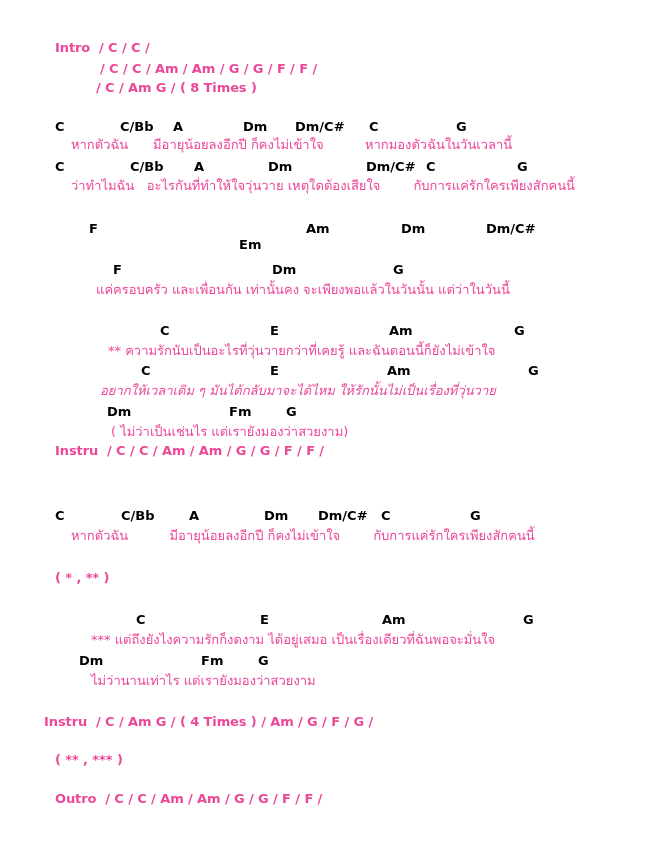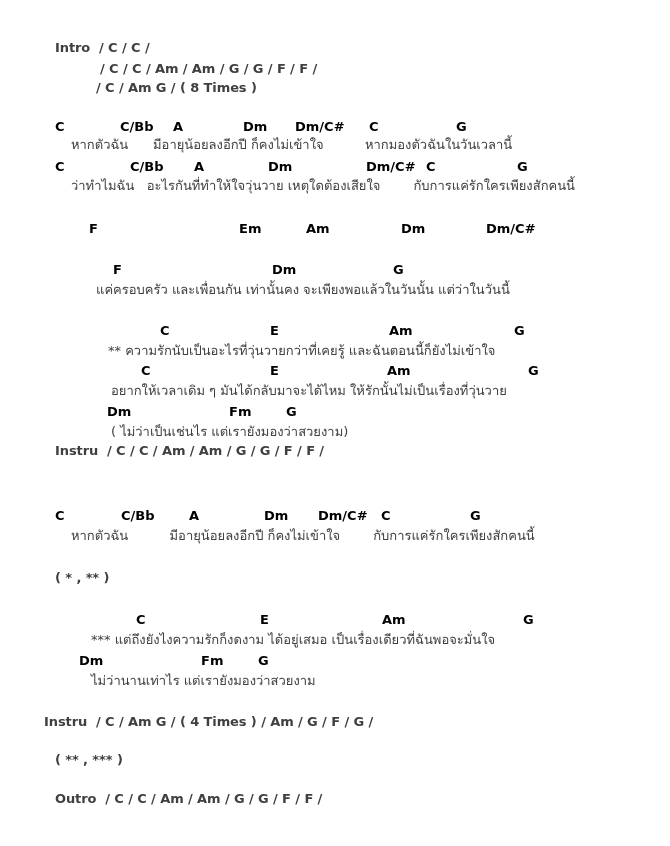--- a/index.html
+++ b/index.html
@@ -1,21 +1,21 @@
 <!DOCTYPE html>
 <html><head>
   <meta charset="utf-8">
   <style>
     html, body { margin: 0; padding: 0; background: #ffffff; }
     body { width: 670px; height: 846px; position: relative; overflow: hidden; }
     .page { position: absolute; left: 0; top: 0; width: 670px; height: 846px; background: #ffffff; }
     .line {
       position: absolute;
       white-space: pre;
-      color: #404040;
+      color: #ec4899;
       font-family: "DejaVu Sans", sans-serif;
       line-height: 16px;
     }
     .hdr { font-weight: bold; font-size: 13px; letter-spacing: -0.1px; }
     .chord { position: absolute; font-weight: bold; font-size: 13px; font-family: "DejaVu Sans", sans-serif; white-space: pre; line-height: 16px; color:#000; }
     .lyric { font-size: 13px; font-family: "DejaVu Sans", sans-serif; margin-left: 12px; }
   </style>
 </head>
 <body>
 
@@ -30,21 +30,21 @@
   <div class="chord-row"></div>
   <div class="line lyric" style="left:59px; top:178px;">ว่าทำไมฉัน   อะไรกันที่ทำให้ใจวุ่นวาย เหตุใดต้องเสียใจ        กับการแค่รักใครเพียงสักคนนี้</div>
 
   <div class="chord-row"></div>
   <div class="chord-row"></div>
   <div class="line lyric" style="left:84px; top:282px;">แค่ครอบครัว และเพื่อนกัน เท่านั้นคง จะเพียงพอแล้วในวันนั้น แต่ว่าในวันนี้</div>
 
   <div class="chord-row"></div>
   <div class="line lyric" style="left:96px; top:343px;">** ความรักนับเป็นอะไรที่วุ่นวายกว่าที่เคยรู้ และฉันตอนนี้ก็ยังไม่เข้าใจ</div>
   <div class="chord-row"></div>
-  <div class="line lyric" style="left:99px; top:383px;">อยากให้เวลาเดิม ๆ มันได้กลับมาจะได้ไหม ให้รักนั้นไม่เป็นเรื่องที่วุ่นวาย</div>
+  <div class="line lyric" style="left:88px; top:383px;font-style:italic;">อยากให้เวลาเดิม ๆ มันได้กลับมาจะได้ไหม ให้รักนั้นไม่เป็นเรื่องที่วุ่นวาย</div>
   <div class="chord-row"></div>
   <div class="line lyric" style="left:99px; top:424px;">( ไม่ว่าเป็นเช่นไร แต่เรายังมองว่าสวยงาม)</div>
 
   <div class="line hdr" style="left:55px; top:443px;">Instru  / C / C / Am / Am / G / G / F / F /</div>
 
   <div class="chord-row"></div>
   <div class="line lyric" style="left:59px; top:528px;">หากตัวฉัน          มีอายุน้อยลงอีกปี ก็คงไม่เข้าใจ        กับการแค่รักใครเพียงสักคนนี้</div>
 
   <div class="line hdr" style="left:55px; top:570px;">( * , ** )</div>
 
@@ -67,21 +67,21 @@
     <span class="chord" style="left: 369px; top: 119px;">C</span>
     <span class="chord" style="left: 456px; top: 119px;">G</span>
     <span class="chord" style="left: 55px; top: 159px;">C</span>
     <span class="chord" style="left: 130px; top: 159px;">C/Bb</span>
     <span class="chord" style="left: 194px; top: 159px;">A</span>
     <span class="chord" style="left: 268px; top: 159px;">Dm</span>
     <span class="chord" style="left: 366px; top: 159px;">Dm/C#</span>
     <span class="chord" style="left: 426px; top: 159px;">C</span>
     <span class="chord" style="left: 517px; top: 159px;">G</span>
     <span class="chord" style="left: 89px; top: 221px;">F</span>
-    <span class="chord" style="left: 239px; top: 221px;">Em</span>
+    <span class="chord" style="left: 239px; top: 237px;">Em</span>
     <span class="chord" style="left: 306px; top: 221px;">Am</span>
     <span class="chord" style="left: 401px; top: 221px;">Dm</span>
     <span class="chord" style="left: 486px; top: 221px;">Dm/C#</span>
     <span class="chord" style="left: 113px; top: 262px;">F</span>
     <span class="chord" style="left: 272px; top: 262px;">Dm</span>
     <span class="chord" style="left: 393px; top: 262px;">G</span>
     <span class="chord" style="left: 160px; top: 323px;">C</span>
     <span class="chord" style="left: 270px; top: 323px;">E</span>
     <span class="chord" style="left: 389px; top: 323px;">Am</span>
     <span class="chord" style="left: 514px; top: 323px;">G</span>

